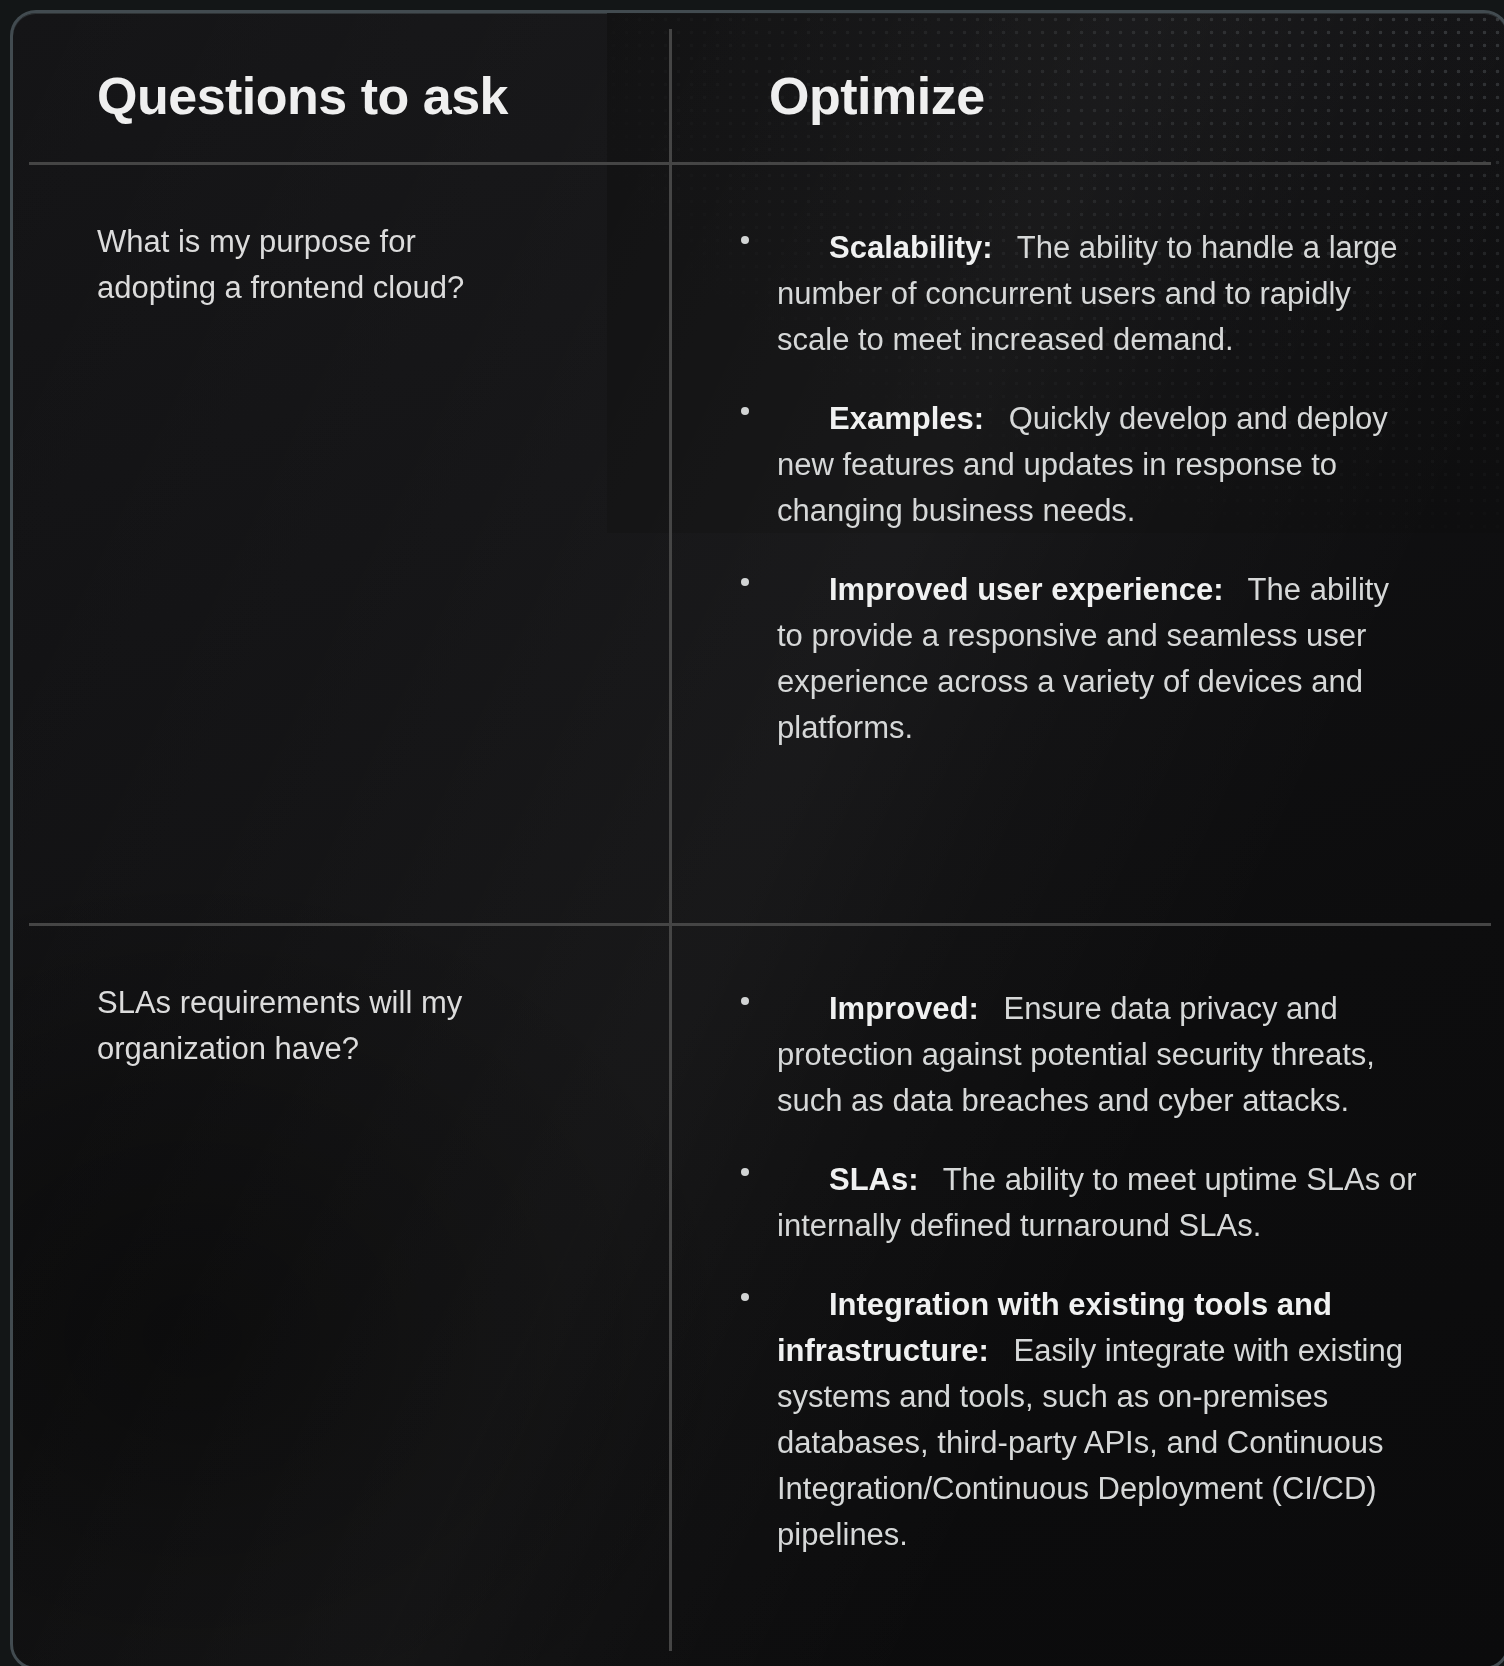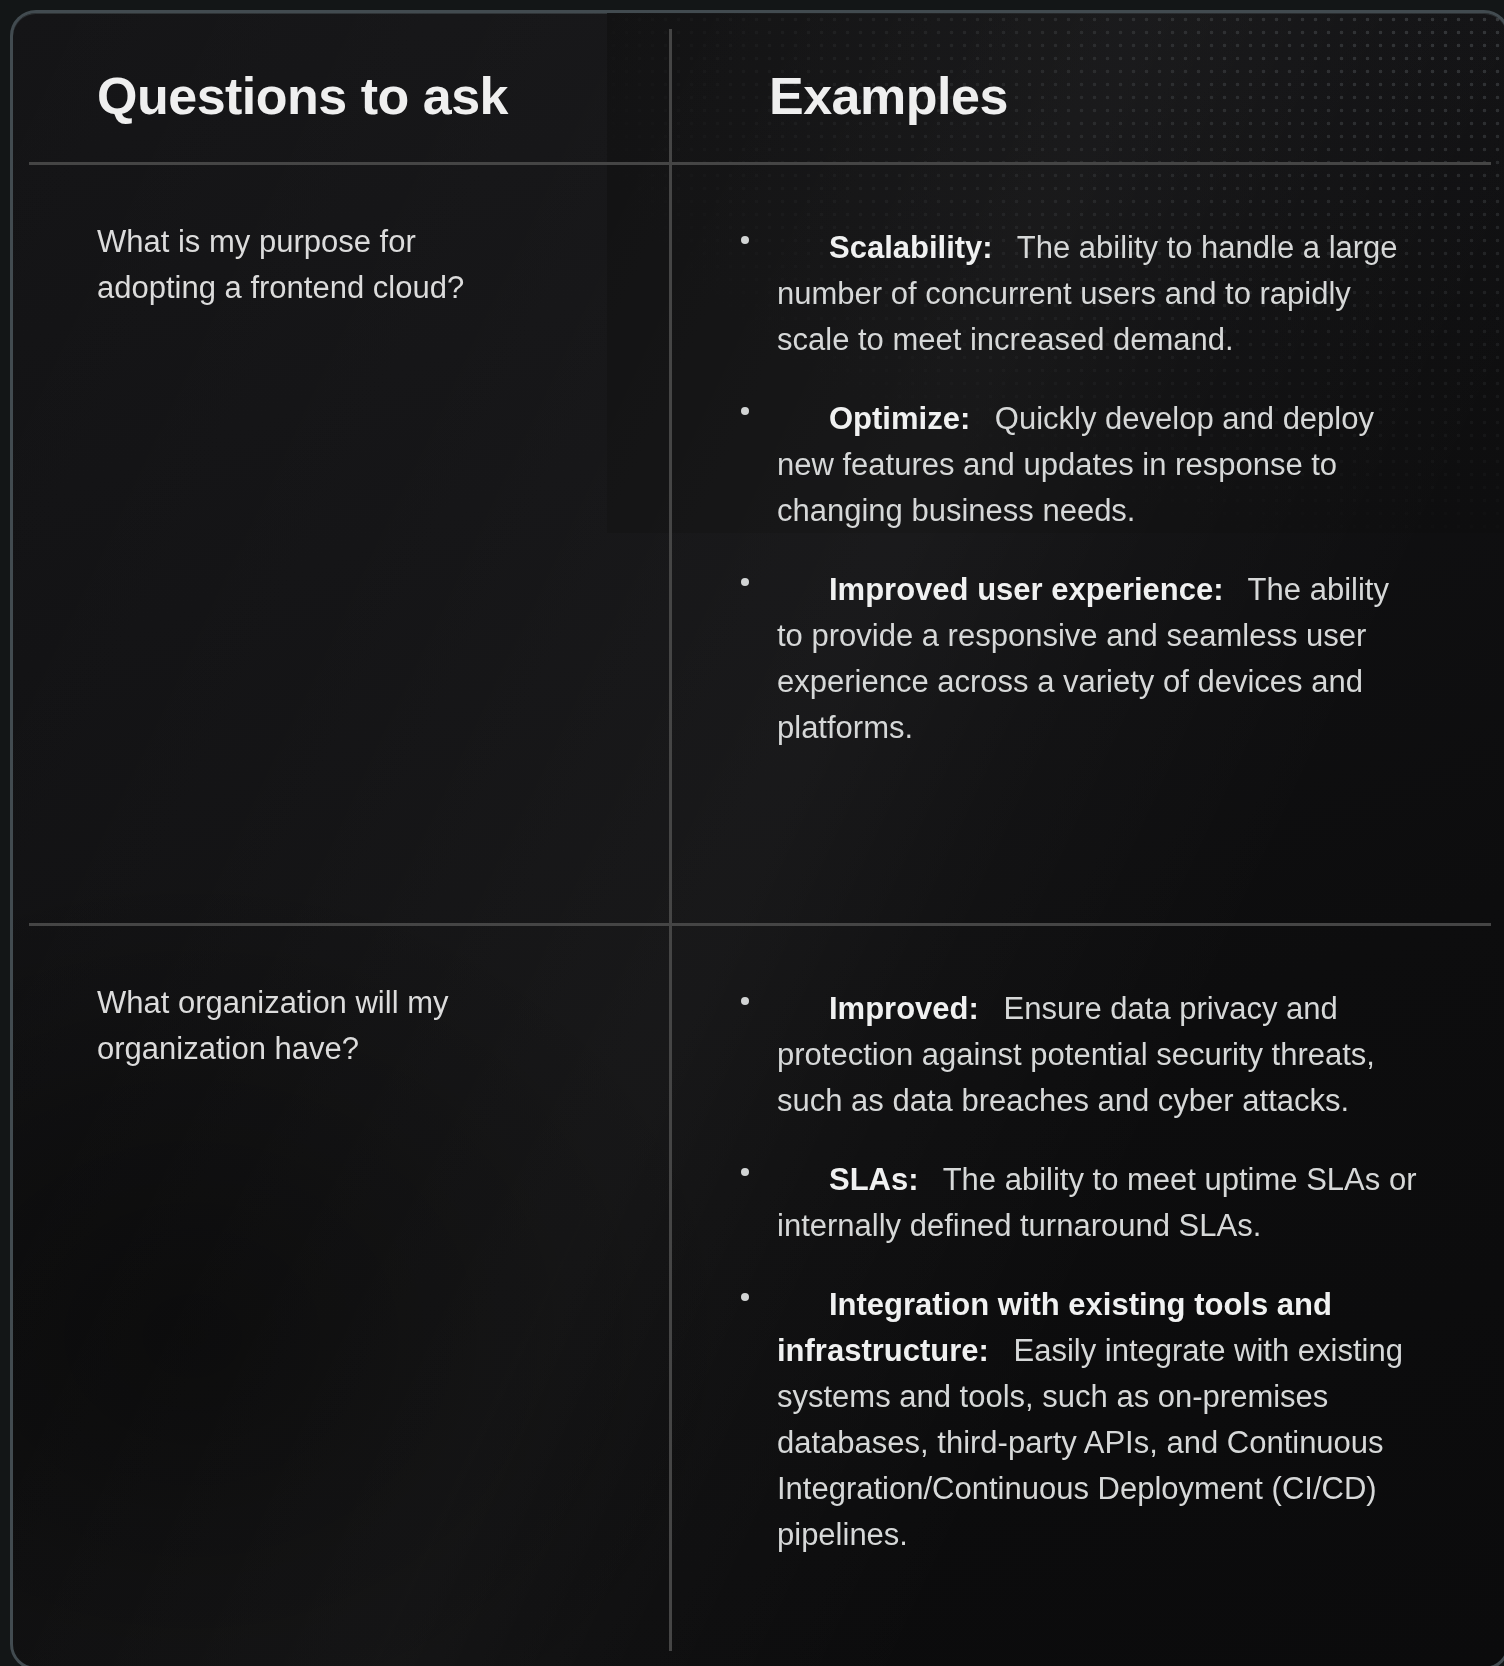--- a/index.html
+++ b/index.html
@@ -93,36 +93,36 @@
   <div class="dots"></div>
   <div class="dots-fade"></div>
   <div class="sheen"></div>
 
   <div class="grid">
 
     <div class="cell header-cell col-q">
       <span>Questions to ask</span>
     </div>
     <div class="cell header-cell col-e">
-      <span>Examples</span>
+      <span>Optimize</span>
     </div>
 
     <div class="cell question-cell r1">
       <p>What is my purpose for adopting a frontend cloud?</p>
     </div>
     <div class="cell examples-cell col-e r1">
       <ul>
           <li><strong>Scalability:</strong><span> The ability to handle a large number of concurrent users and to rapidly scale to meet increased demand.</span></li>
-          <li><strong>Optimize:</strong><span> Quickly develop and deploy new features and updates in response to changing business needs.</span></li>
+          <li><strong>Examples:</strong><span> Quickly develop and deploy new features and updates in response to changing business needs.</span></li>
           <li><strong>Improved user experience:</strong><span> The ability to provide a responsive and seamless user experience across a variety of devices and platforms.</span></li>
         </ul>
     </div>
 
     <div class="cell question-cell r1">
-      <p>What organization will my organization have?</p>
+      <p>SLAs requirements will my organization have?</p>
     </div>
     <div class="cell examples-cell col-e r1">
       <ul>
           <li><strong>Improved:</strong><span> Ensure data privacy and protection against potential security threats, such as data breaches and cyber attacks.</span></li>
           <li><strong>SLAs:</strong><span> The ability to meet uptime SLAs or internally defined turnaround SLAs.</span></li>
           <li><strong>Integration with existing tools and infrastructure:</strong><span> Easily integrate with existing systems and tools, such as on-premises databases, third-party APIs, and Continuous Integration/Continuous Deployment (CI/CD) pipelines.</span></li>
         </ul>
     </div>
 
   </div>

